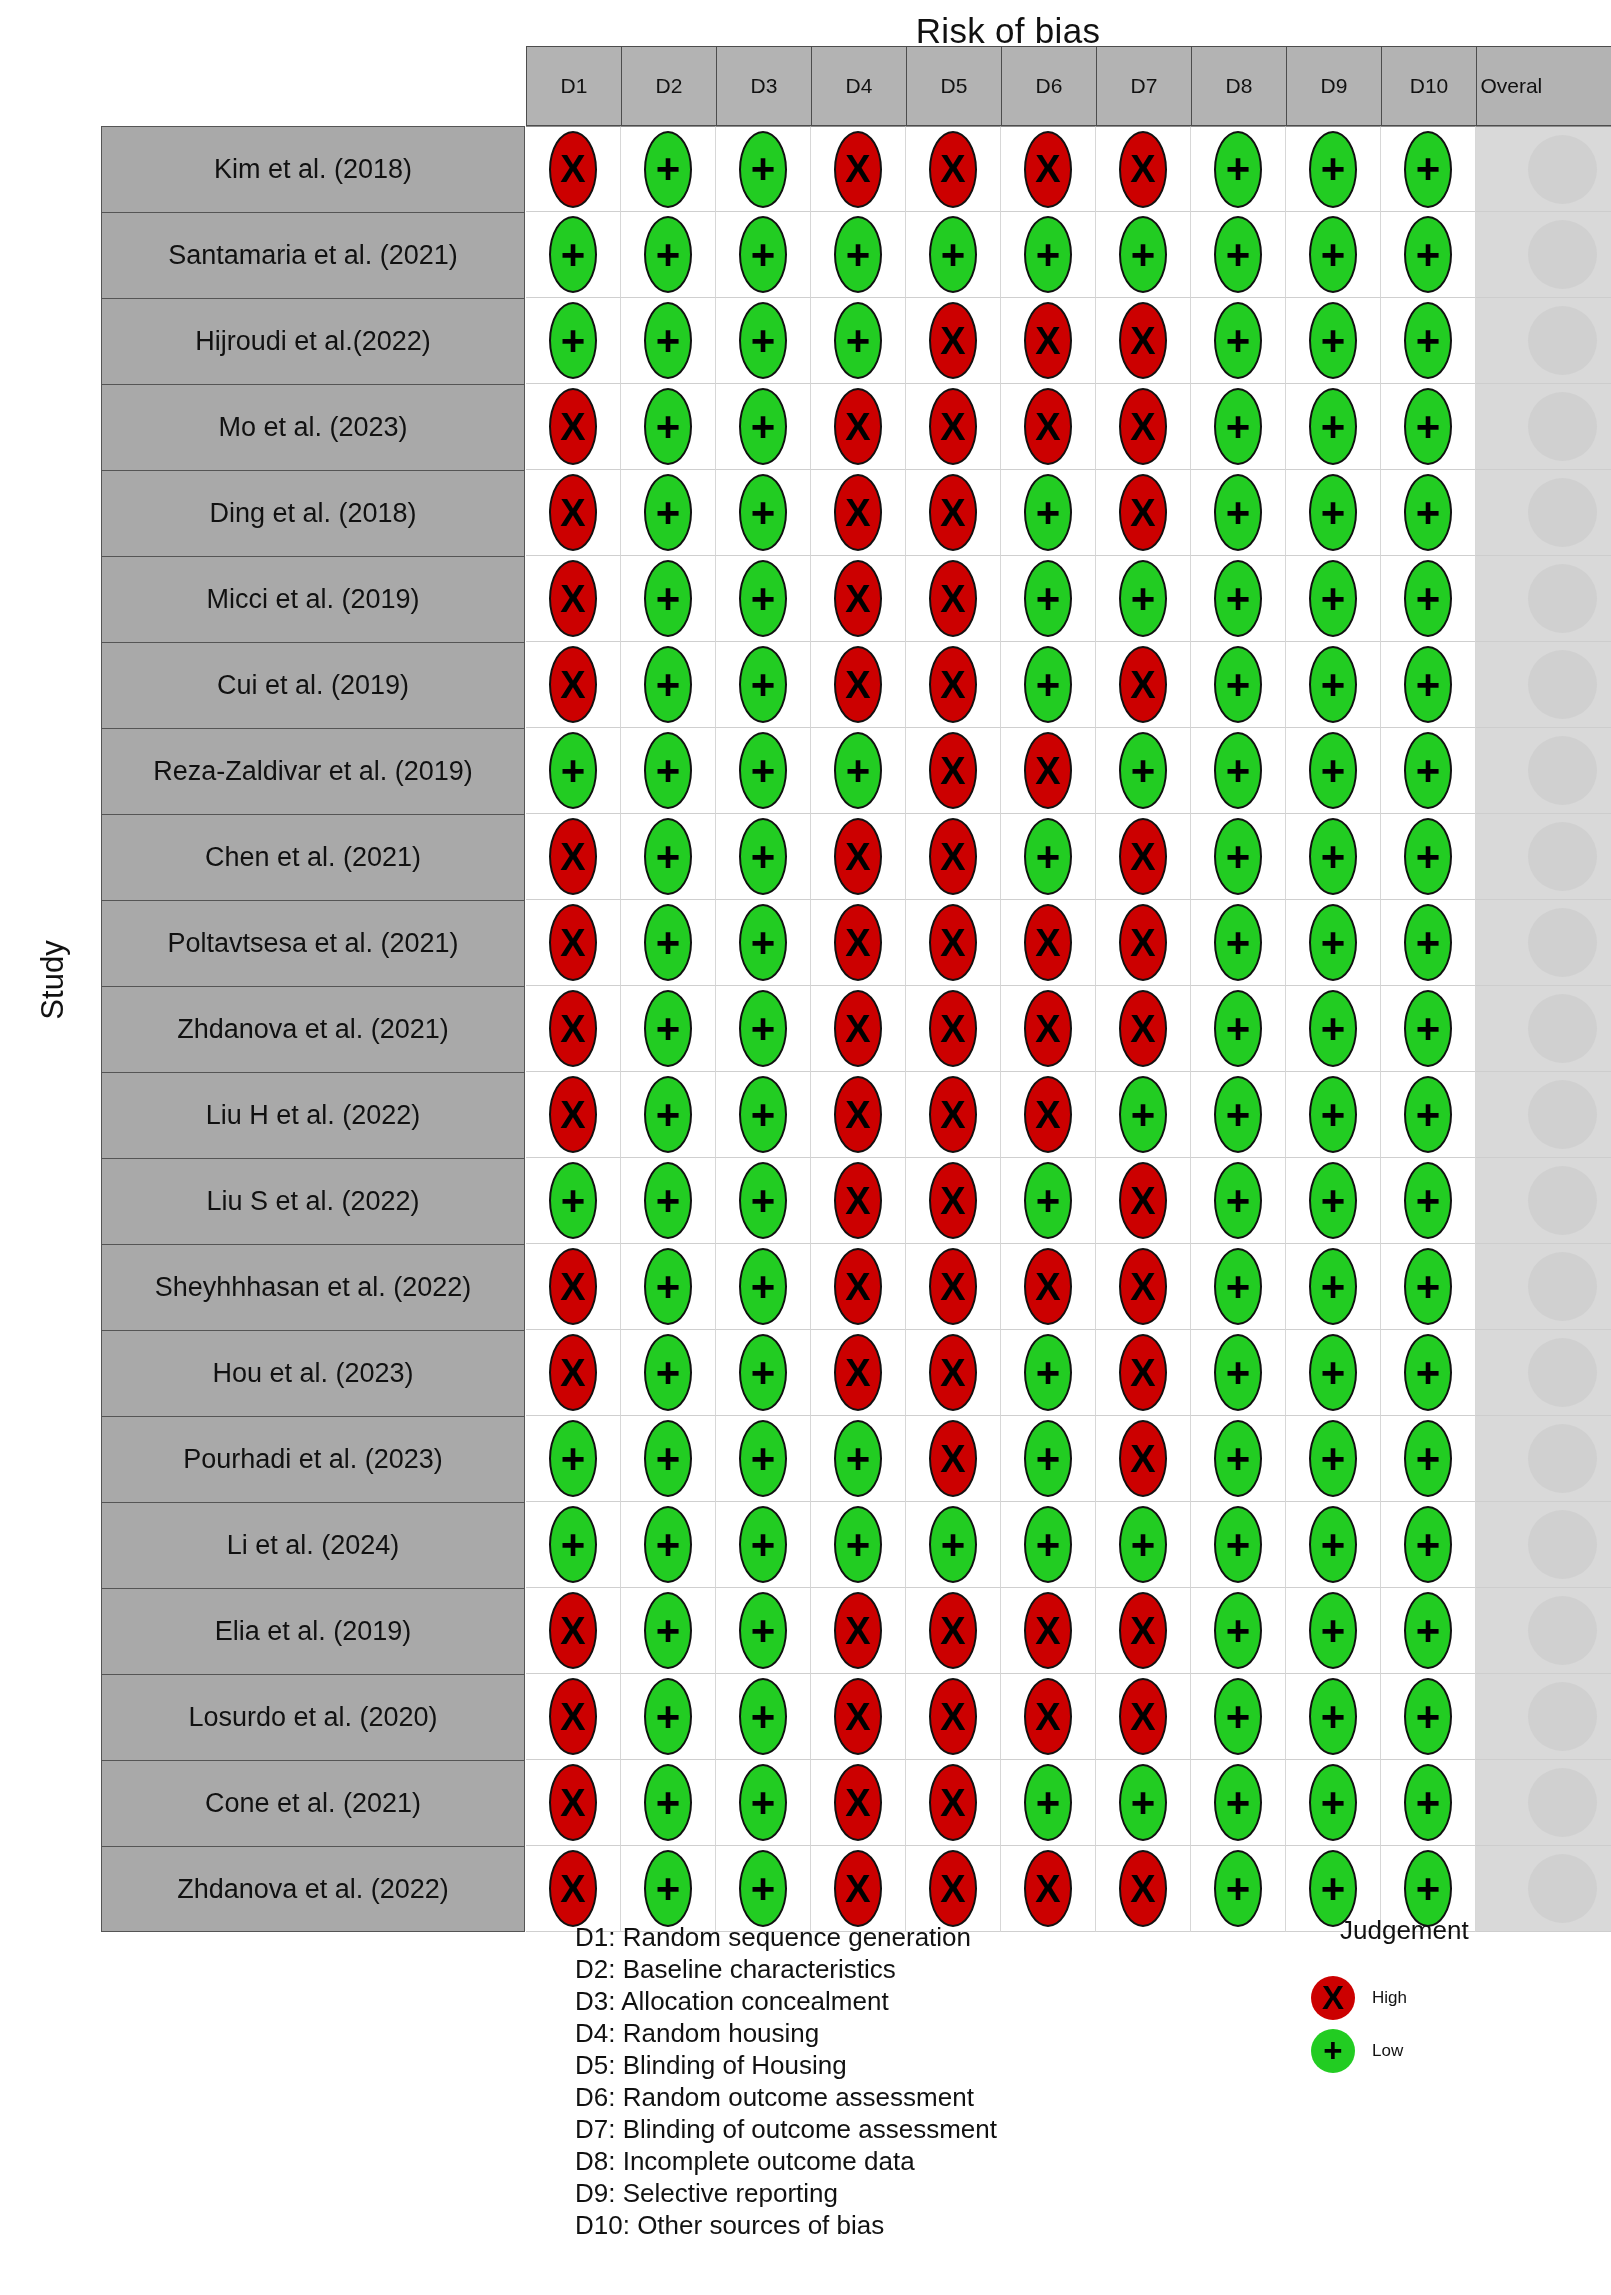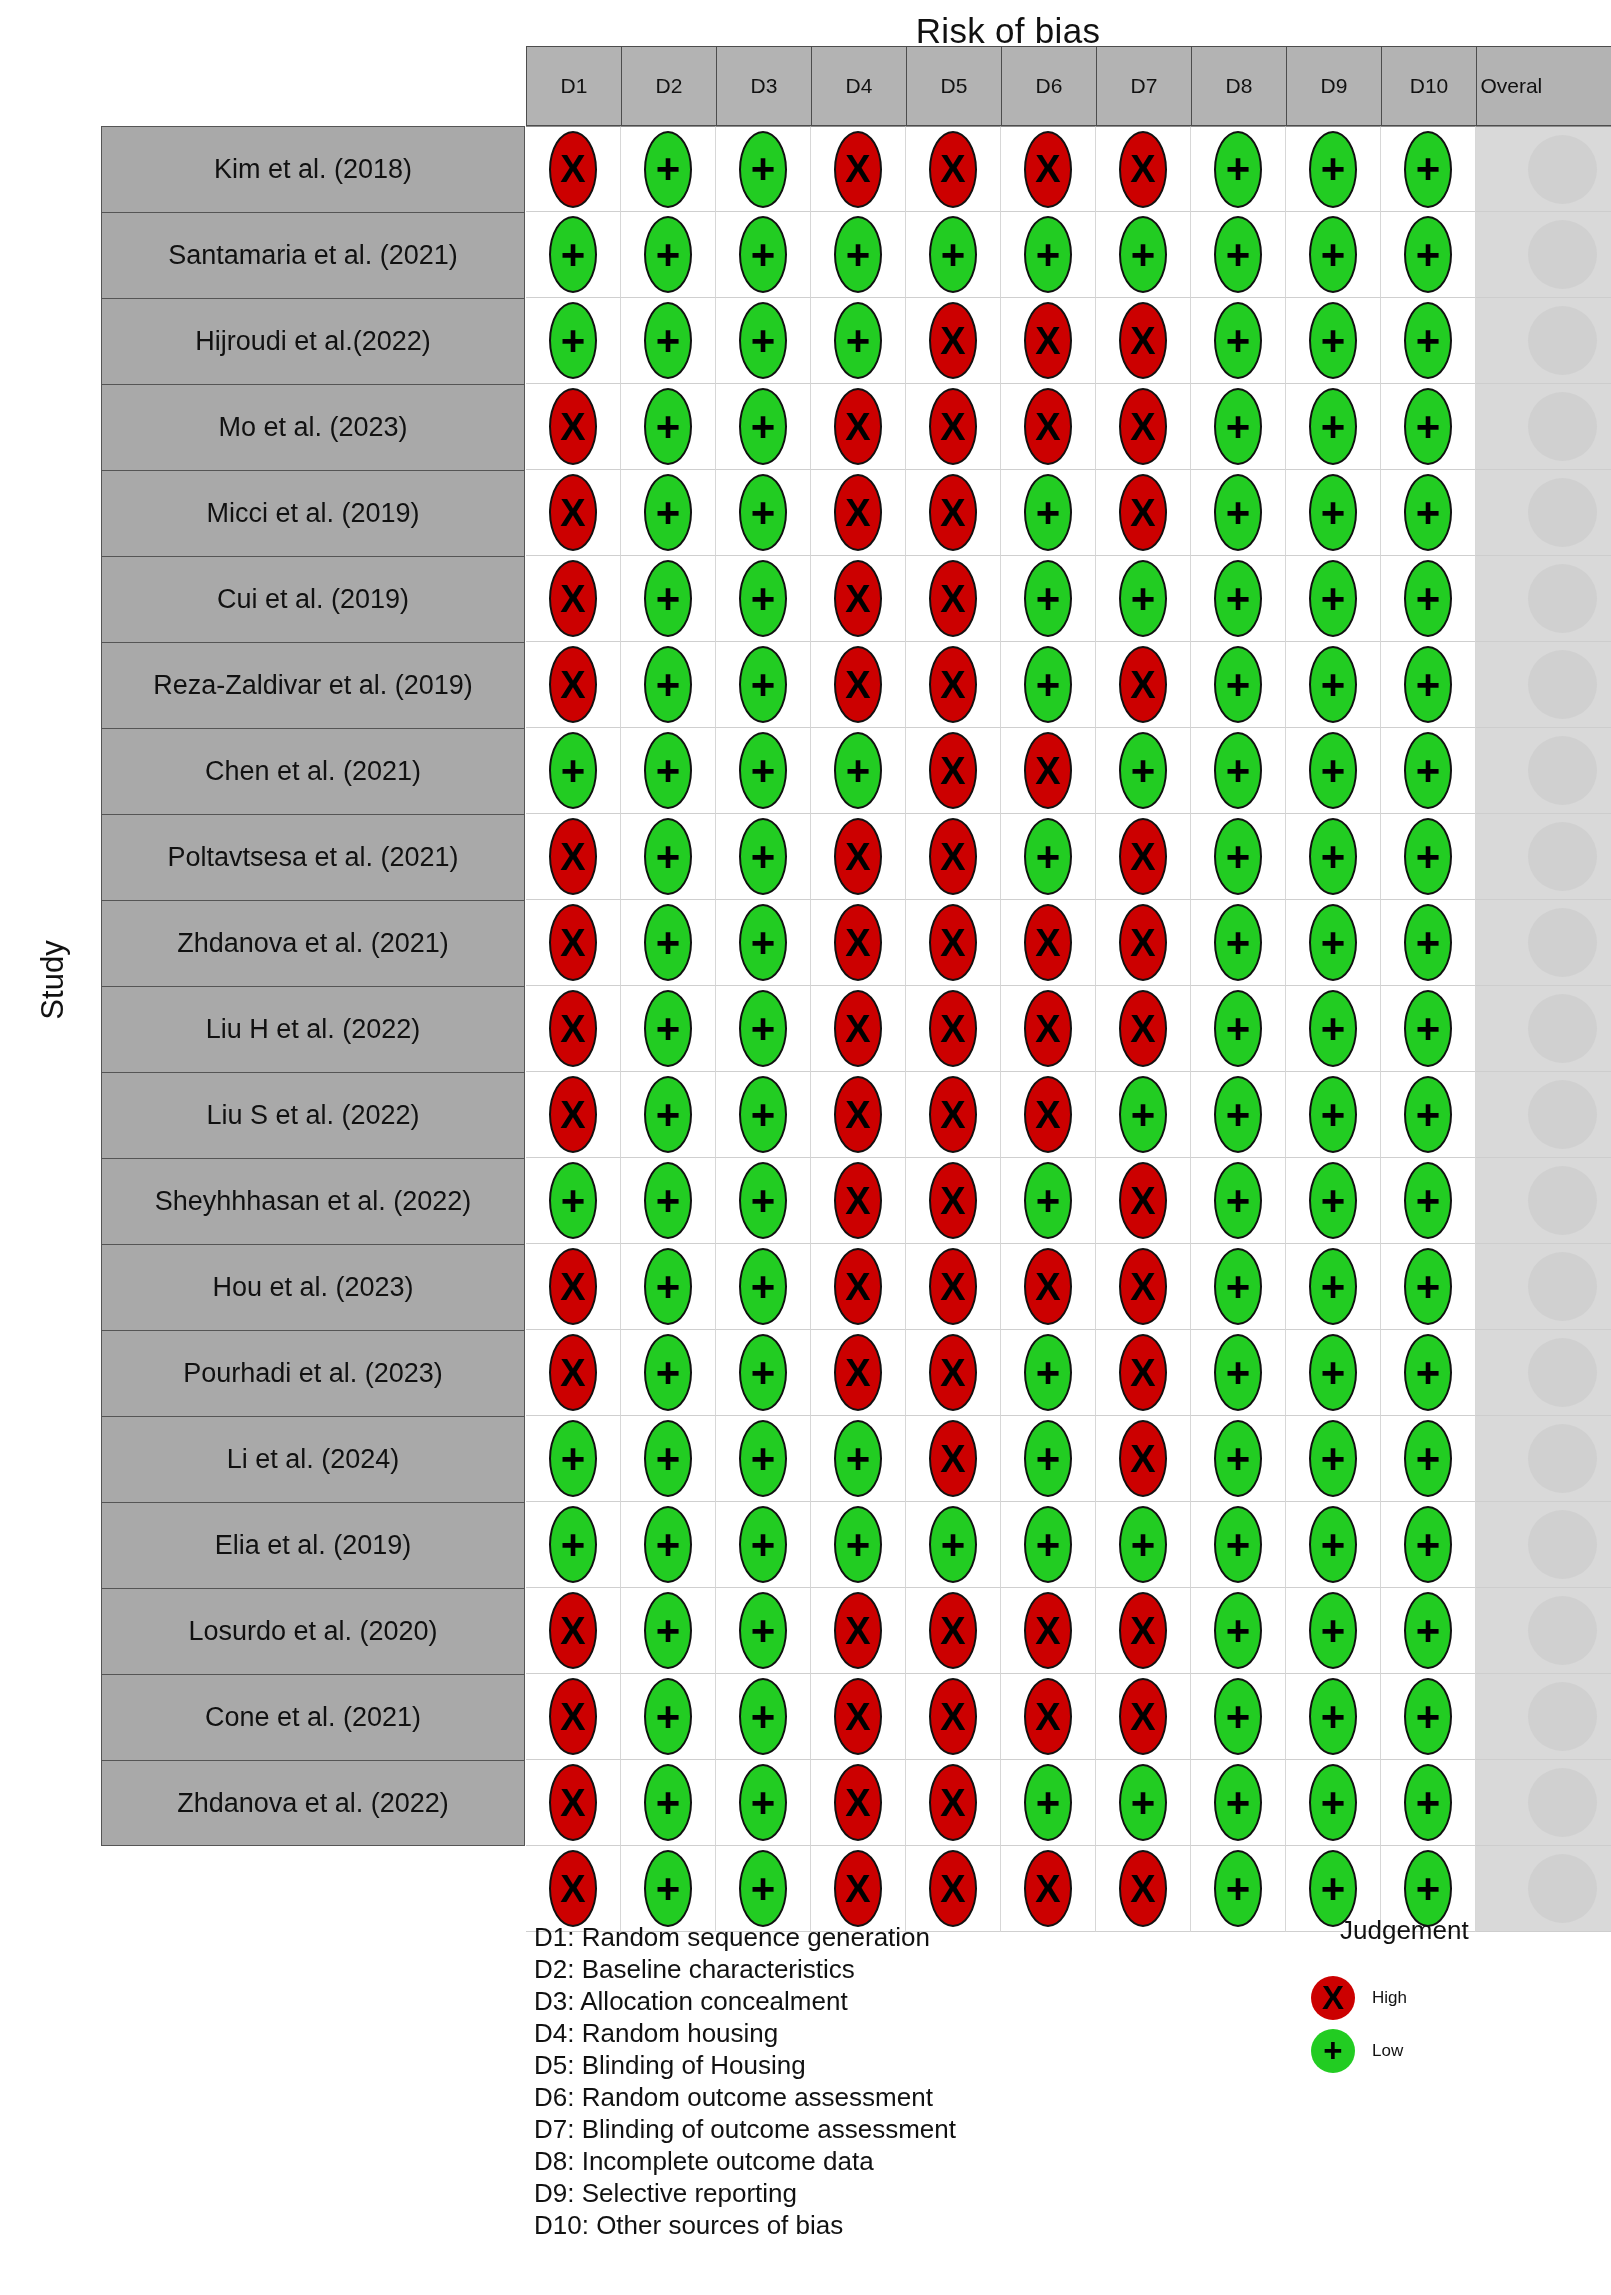--- a/index.html
+++ b/index.html
@@ -152,21 +152,21 @@
   }
 
   
   #domain-key{
     position:absolute;
     left:522px;top:1921px;
     font-size:26px;
     line-height:32px;
     color:#111;
   }
-  #domain-key div{white-space:nowrap;}
+  #domain-key div{white-space:nowrap;margin-left:41px;}
 
   
   #legend{
     position:absolute;
     left:1299px;top:1915px;
     width:298px;
   }
   #legend-title{
     font-size:26px;
     text-align:left;
@@ -219,20 +219,21 @@
       <div class="hdr-cell">D9</div>
       <div class="hdr-cell">D10</div>
       <div class="hdr-cell overall">Overal</div>
     </div>
 
   <div id="study-col">
       <div class="study-cell">Kim et al. (2018)</div>
       <div class="study-cell">Santamaria et al. (2021)</div>
       <div class="study-cell">Hijroudi et al.(2022)</div>
       <div class="study-cell">Mo et al. (2023)</div>
+      <div class="study-cell">Ding et al. (2018)</div>
       <div class="study-cell">Micci et al. (2019)</div>
       <div class="study-cell">Cui et al. (2019)</div>
       <div class="study-cell">Reza-Zaldivar et al. (2019)</div>
       <div class="study-cell">Chen et al. (2021)</div>
       <div class="study-cell">Poltavtsesa et al. (2021)</div>
       <div class="study-cell">Zhdanova et al. (2021)</div>
       <div class="study-cell">Liu H et al. (2022)</div>
       <div class="study-cell">Liu S et al. (2022)</div>
       <div class="study-cell">Sheyhhhasan et al. (2022)</div>
       <div class="study-cell">Hou et al. (2023)</div>

